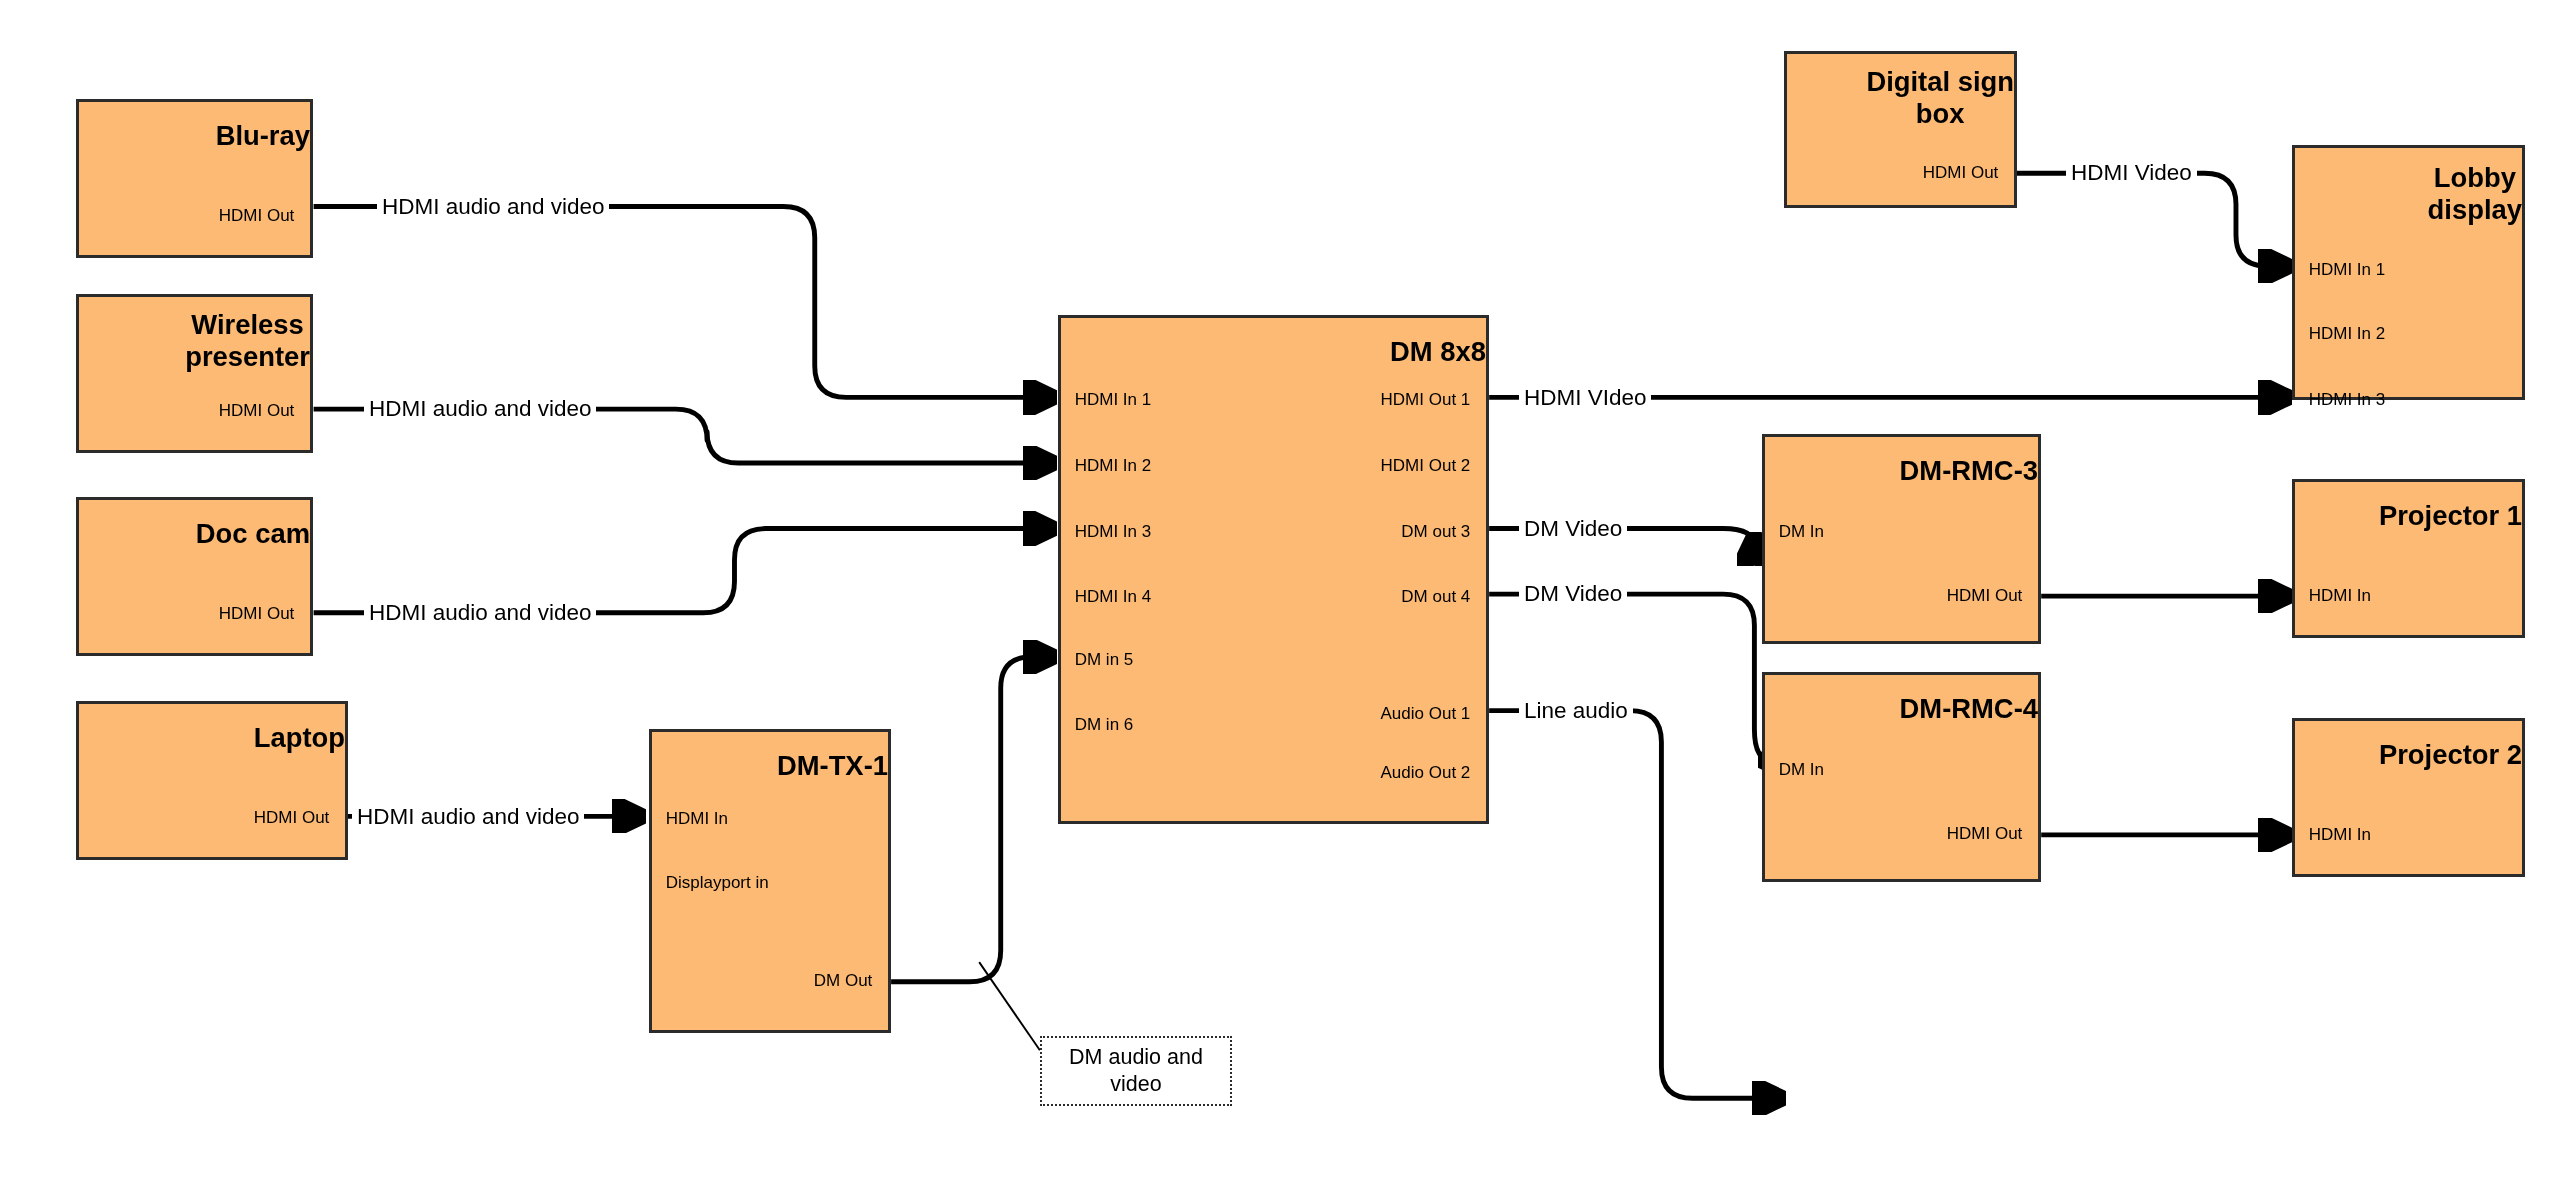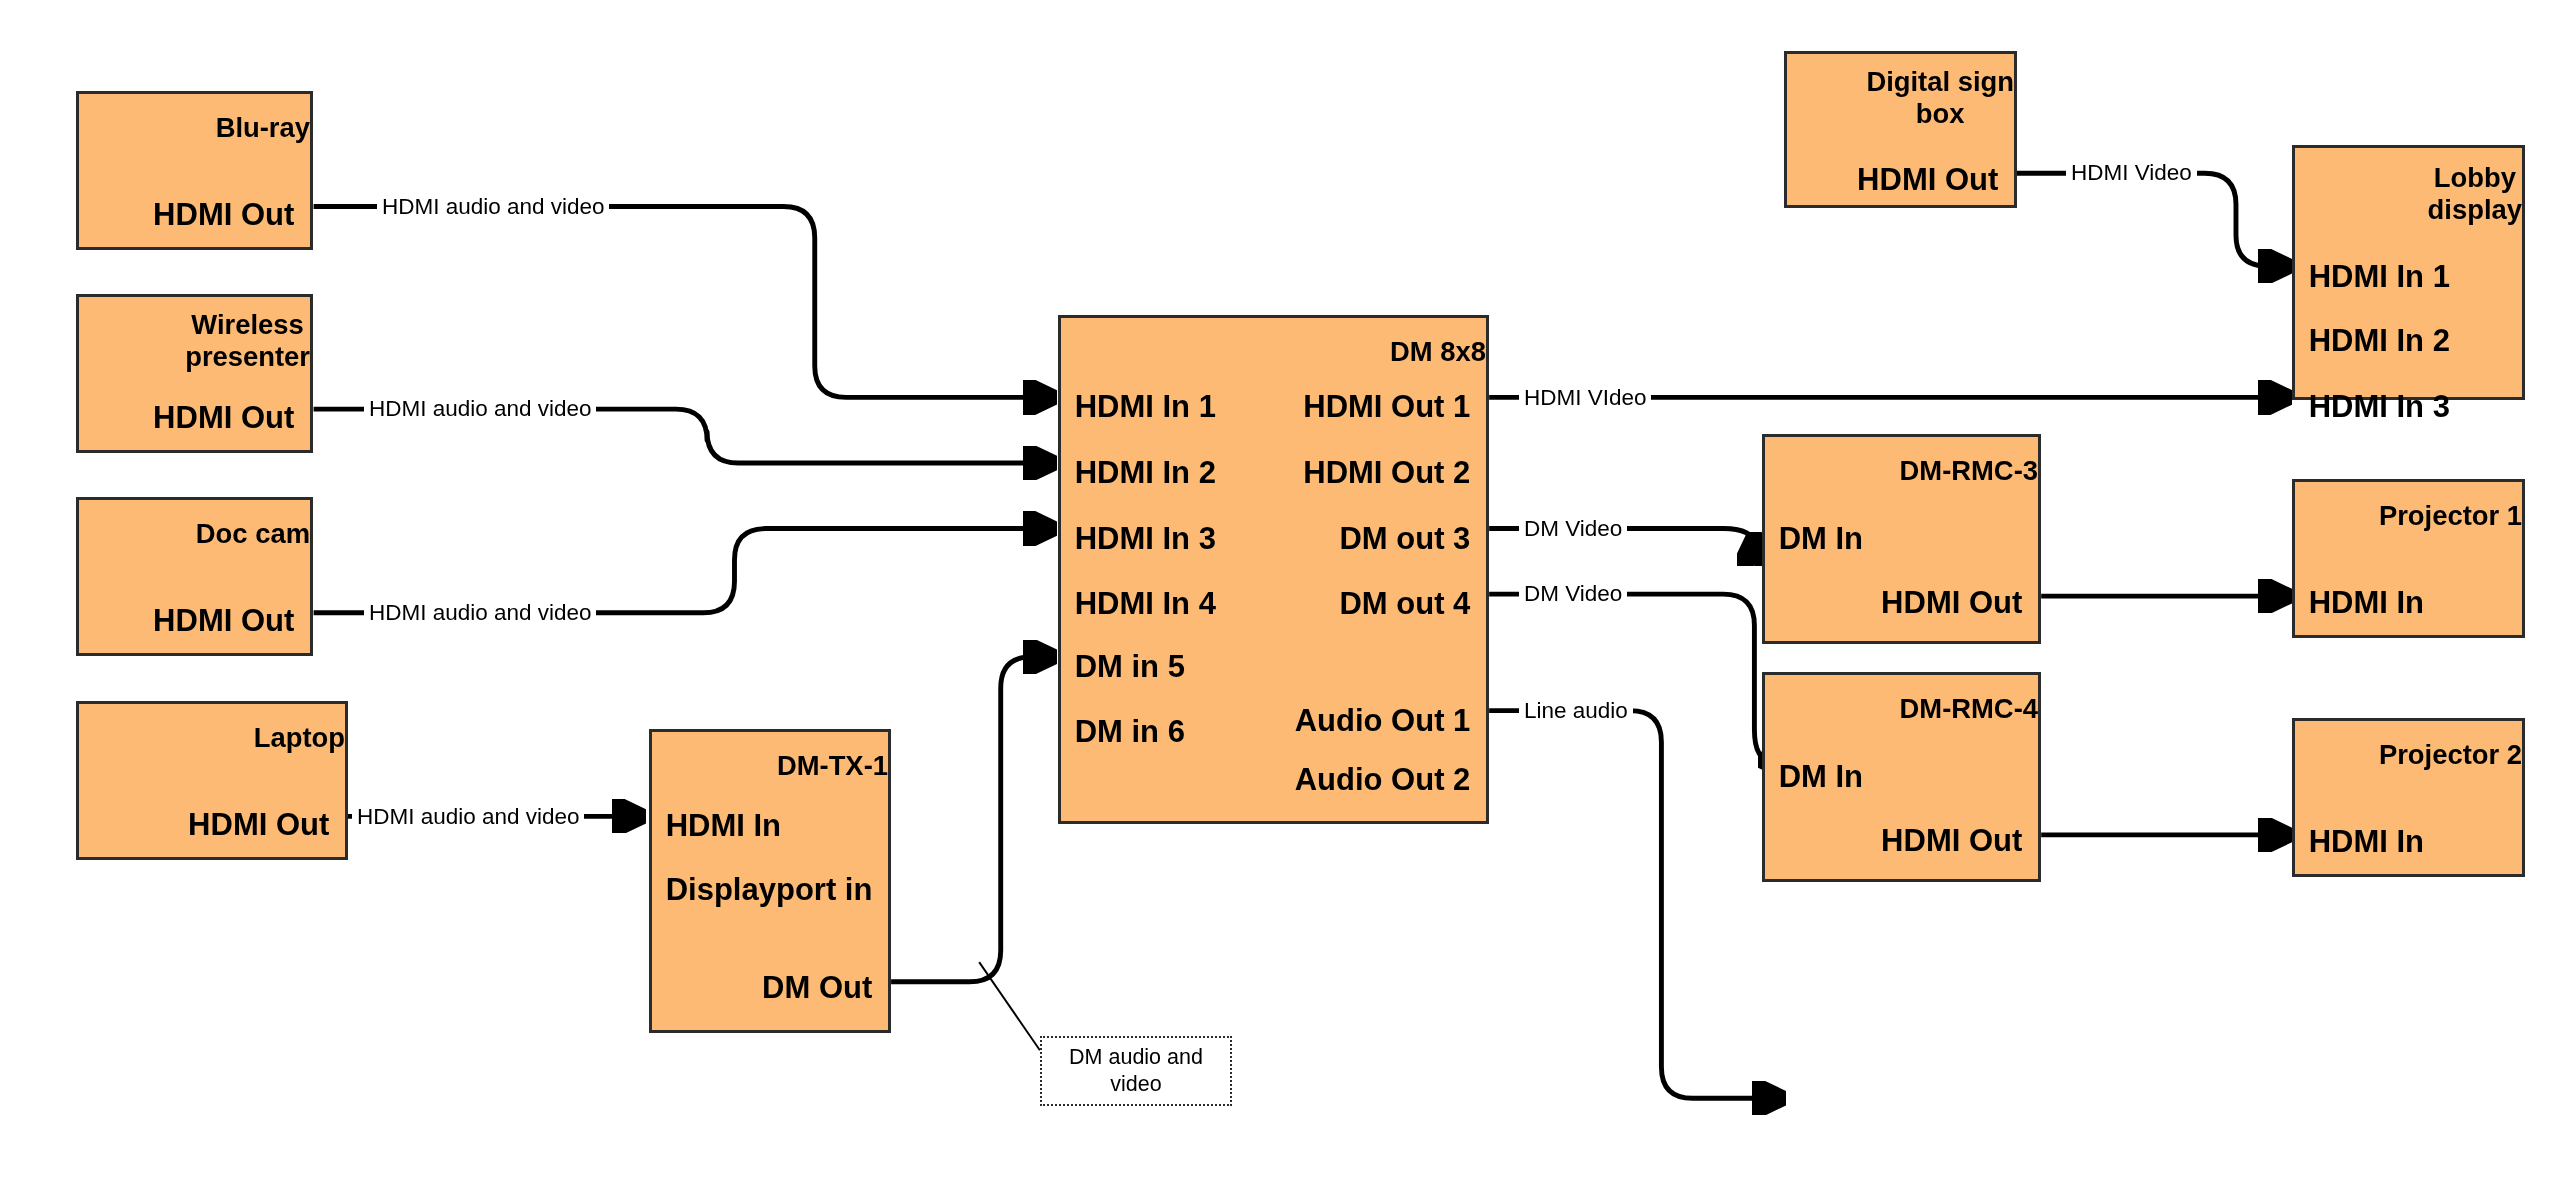--- a/index.html
+++ b/index.html
@@ -28,25 +28,24 @@
   .node-title {
     text-align: center;
     font-weight: bold;
     font-size: 27.4px;
     color: #000000;
     line-height: 1.18;
     white-space: pre-line;
   }
   .port {
     position: absolute;
-    font-size: 31px;
+    font-size: 17px;
     color: #000000;
     white-space: nowrap;
     line-height: 1;
-    font-weight: bold;
   }
   .port.left  { left: 13.7px; }
   .port.right { right: 15.7px; }
 
   
   .note {
     position: absolute;
     box-sizing: border-box;
     border: 2px dotted #2b2b2b;
     background: #ffffff;
@@ -124,21 +123,21 @@
 
     <path d="M 1521 607 L 1760 607 Q 1792 607 1792 639 L 1792 745 Q 1792 777 1810 777 L 1800 777" marker-end="url(#arrow)"></path>
 
     <path d="M 1521 726 L 1665 726 Q 1697 726 1697 758 L 1697 1090 Q 1697 1122 1729 1122 L 1820 1122" marker-end="url(#arrow)"></path>
 
     <path d="M 2085 609 L 2337 609" marker-end="url(#arrow)"></path>
 
     <path d="M 2085 853 L 2337 853" marker-end="url(#arrow)"></path>
   </svg>
 
-  <div class="node" style="left:76px; top:91px; width:237px; height:159px;">
+  <div class="node" style="left:76px; top:99px; width:237px; height:159px;">
     <div class="node-title" style="margin-top:17.6px;">Blu-ray</div>
     <div class="port right" style="top:105px;">HDMI Out</div>
   </div>
 
   <div class="node" style="left:76px; top:294px; width:237px; height:159px;">
     <div class="node-title" style="margin-top:11.7px;">Wireless
 presenter</div>
     <div class="port right" style="top:105px;">HDMI Out</div>
   </div>
 

